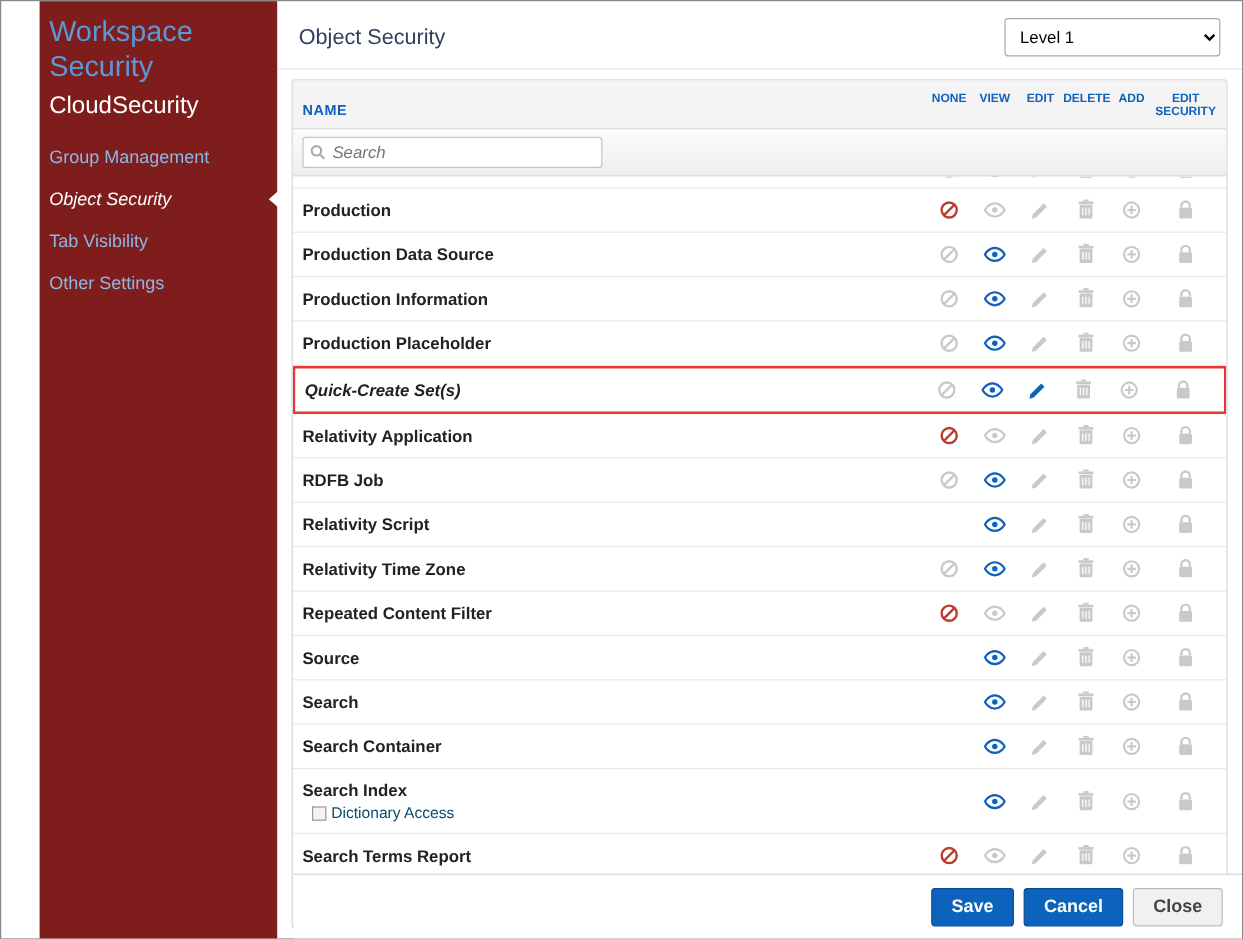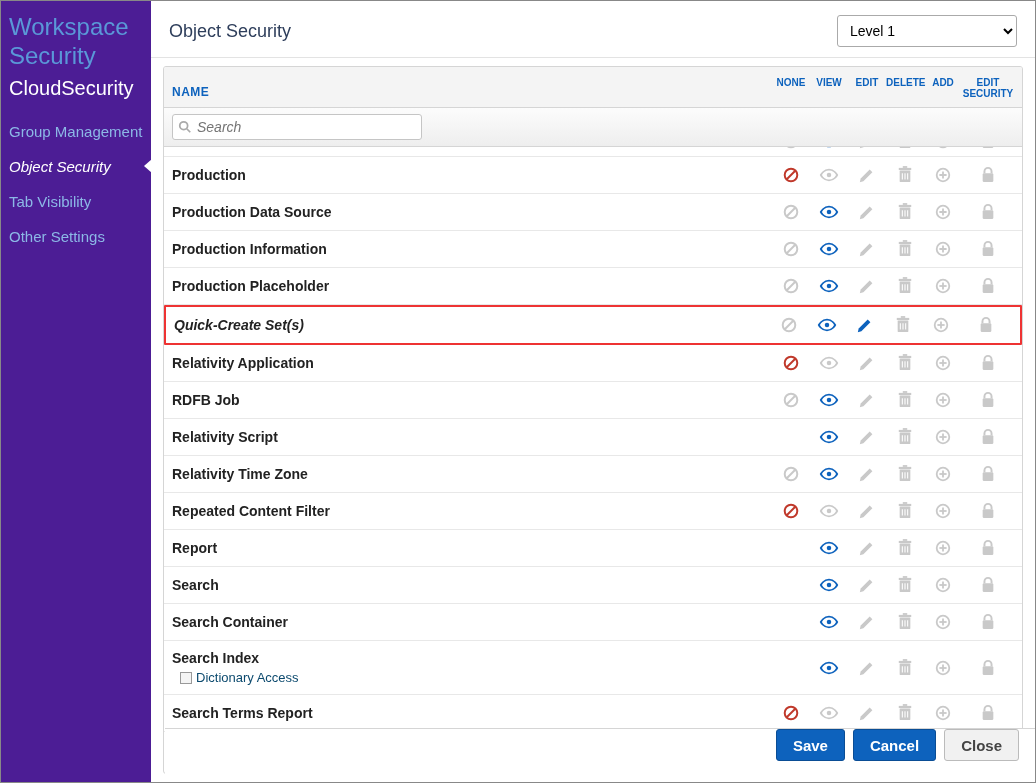--- a/index.html
+++ b/index.html
@@ -1,19 +1,19 @@
 <!DOCTYPE html>
 <html><head>
 <meta charset="utf-8">
 <style>
   * { box-sizing: border-box; margin: 0; padding: 0; }
   body { font-family: Arial, Helvetica, sans-serif; font-size: 14px; color: #333; }
   .app { width: 1036px; height: 783px; border: 1px solid #888; display: flex; position: relative; background: #fff; box-shadow: 4px 4px 8px rgba(0,0,0,0.3); }
   
-  .sidebar { width: 150px; background: #4c1d95; color: #fff; padding: 0; flex-shrink: 0; }
+  .sidebar { width: 198px; background: #7f1d1d; color: #fff; padding: 0; flex-shrink: 0; margin-left: 32px; }
   .sidebar-title { font-size: 24px; color: #5a98d8; padding: 12px 8px 2px 8px; font-weight: 400; line-height: 1.2; }
   .sidebar-sub { font-size: 20px; color: #fff; padding: 4px 8px 14px 8px; }
   .sidebar-item { padding: 9px 8px; color: #8cb8e6; font-size: 15px; cursor: pointer; position: relative; }
   .sidebar-item.active { color: #fff; font-style: italic; }
   .sidebar-item.active::after {
     content: ''; position: absolute; right: -1px; top: 50%; transform: translateY(-50%);
     width: 0; height: 0; border-top: 7px solid transparent; border-bottom: 7px solid transparent; border-right: 8px solid #fff;
   }
   
   .main { flex: 1; display: flex; flex-direction: column; position: relative; min-width: 0; }
@@ -37,21 +37,21 @@
   .row-name { flex: 1; font-size: 14px; font-weight: bold; color: #222; }
   .row.highlight .row-name { font-style: italic; }
   .row-subs { padding-left: 8px; padding-top: 4px; font-size: 13px; }
   .row-sub-item { display: flex; align-items: center; gap: 4px; color: #0c4a6e; font-weight: normal; }
   .subcb { width: 12px; height: 12px; border: 1px solid #999; background: #f4f4f4; }
   .cells { display: flex; }
   .cell { width: 38px; display: flex; justify-content: center; align-items: center; cursor: pointer; }
   .cell.wide { width: 52px; }
   .cell svg { display: block; }
   
-  .footer { position: absolute; bottom: 0; left: 0; right: 0; height: 54px; border-top: 1px solid #d5d5d5; display: flex; justify-content: flex-end; gap: 8px; padding: 0 16px; background: #fff; margin-left: 14px; }
+  .footer { position: absolute; bottom: 0; left: 0; right: 0; height: 54px; border-top: 1px solid #d5d5d5; display: flex; justify-content: flex-end; align-items: center; gap: 8px; padding: 0 16px; background: #fff; margin-left: 14px; }
   .btn { height: 32px; padding: 0 16px; border-radius: 3px; font-size: 15px; font-weight: bold; cursor: pointer; border: 1px solid transparent; }
   .btn.primary { background: #0d62bd; color: #fff; border-color: #0a4d95; }
   .btn.secondary { background: #f1f1f1; color: #444; border-color: #bbb; }
   
   .scroll-area::-webkit-scrollbar { width: 16px; }
   .scroll-area::-webkit-scrollbar-track { background: #f0f0f0; }
   .scroll-area::-webkit-scrollbar-thumb { background: #c0c0c0; border: 2px solid #f0f0f0; border-radius: 3px; }
 </style>
 </head>
 <body>
@@ -582,21 +582,21 @@
               </div>
               <div class="cell wide">
                 <svg width="16" height="18" viewBox="0 0 18 20">
                   <rect x="3" y="8" width="12" height="10" rx="1.5" fill="#c9c9c9"></rect>
                   <path d="M5 8 v-2 a4 4 0 0 1 8 0 v2" fill="none" stroke="#c9c9c9" stroke-width="2.2"></path>
                 </svg>
               </div>
             </div>
           </div>
           <div class="row">
-            <div class="row-name"><span>Report</span></div>
+            <div class="row-name"><span>Source</span></div>
             <div class="cells">
               <div class="cell">
                 <span style="width:18px;height:18px;display:inline-block"></span>
               </div>
               <div class="cell">
                 <svg width="20" height="18" viewBox="0 0 22 16">
                   <path d="M11 2 C5 2 2 8 2 8 s3 6 9 6 9-6 9-6 S17 2 11 2z" fill="none" stroke="#0d62bd" stroke-width="2"></path>
                   <circle cx="11" cy="8" r="2.5" fill="#0d62bd"></circle>
                 </svg>
               </div>

